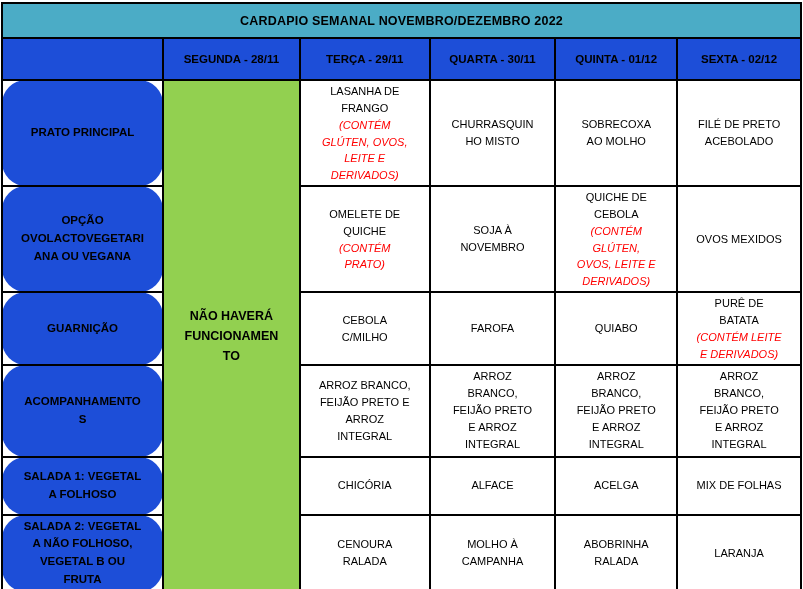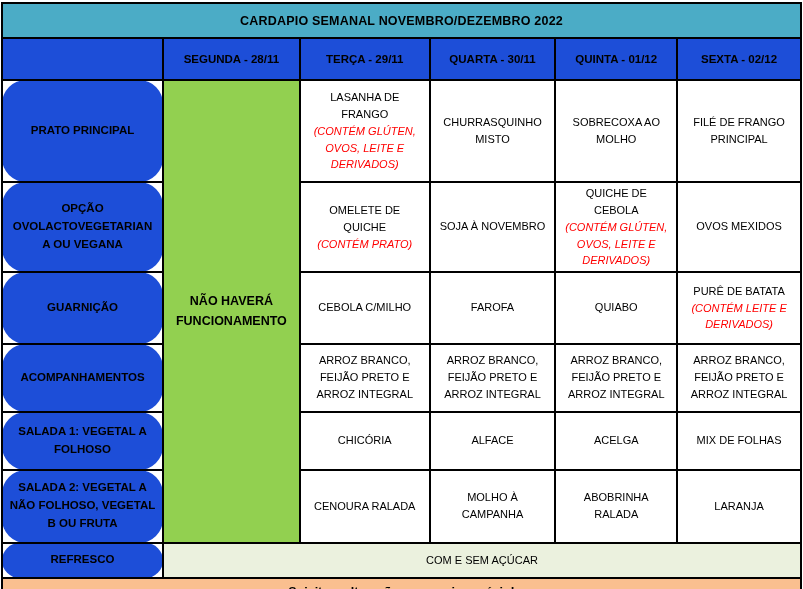--- a/index.html
+++ b/index.html
@@ -16,21 +16,21 @@
   table.menu {
     border-collapse: collapse;
     table-layout: fixed;
     width: 801px;
     margin: 2px 0 0 1px;
   }
   td, th {
     border: 2px solid #000000;
     text-align: center;
     vertical-align: middle;
-    padding: 2px 6px;
+    padding: 2px 18px;
     overflow: hidden;
     word-wrap: break-word;
   }
   .title-cell {
     background: #4BACC6;
     font-weight: bold;
     font-size: 12.5px;
     color: #000;
     height: 29px;
     letter-spacing: 0.2px;
@@ -120,21 +120,21 @@
 
   <tr class="r-prato">
     <td class="label-cell">PRATO PRINCIPAL</td>
     <td class="closed-cell" rowspan="6">NÃO HAVERÁ FUNCIONAMENTO</td>
     <td class="food-cell">
       <div>LASANHA DE FRANGO</div>
       <div class="allergen">(CONTÉM GLÚTEN, OVOS, LEITE E DERIVADOS)</div>
     </td>
     <td class="food-cell">CHURRASQUINHO MISTO</td>
     <td class="food-cell">SOBRECOXA AO MOLHO</td>
-    <td class="food-cell">FILÉ DE FRANGO PRINCIPAL</td>
+    <td class="food-cell">FILÉ DE PRETO ACEBOLADO</td>
   </tr>
 
   <tr class="r-opcao">
     <td class="label-cell">OPÇÃO OVOLACTOVEGETARIANA OU VEGANA</td>
     <td class="food-cell">
       <div>OMELETE DE QUICHE</div>
       <div class="allergen">(CONTÉM PRATO)</div>
     </td>
     <td class="food-cell">SOJA À NOVEMBRO</td>
     <td class="food-cell">

